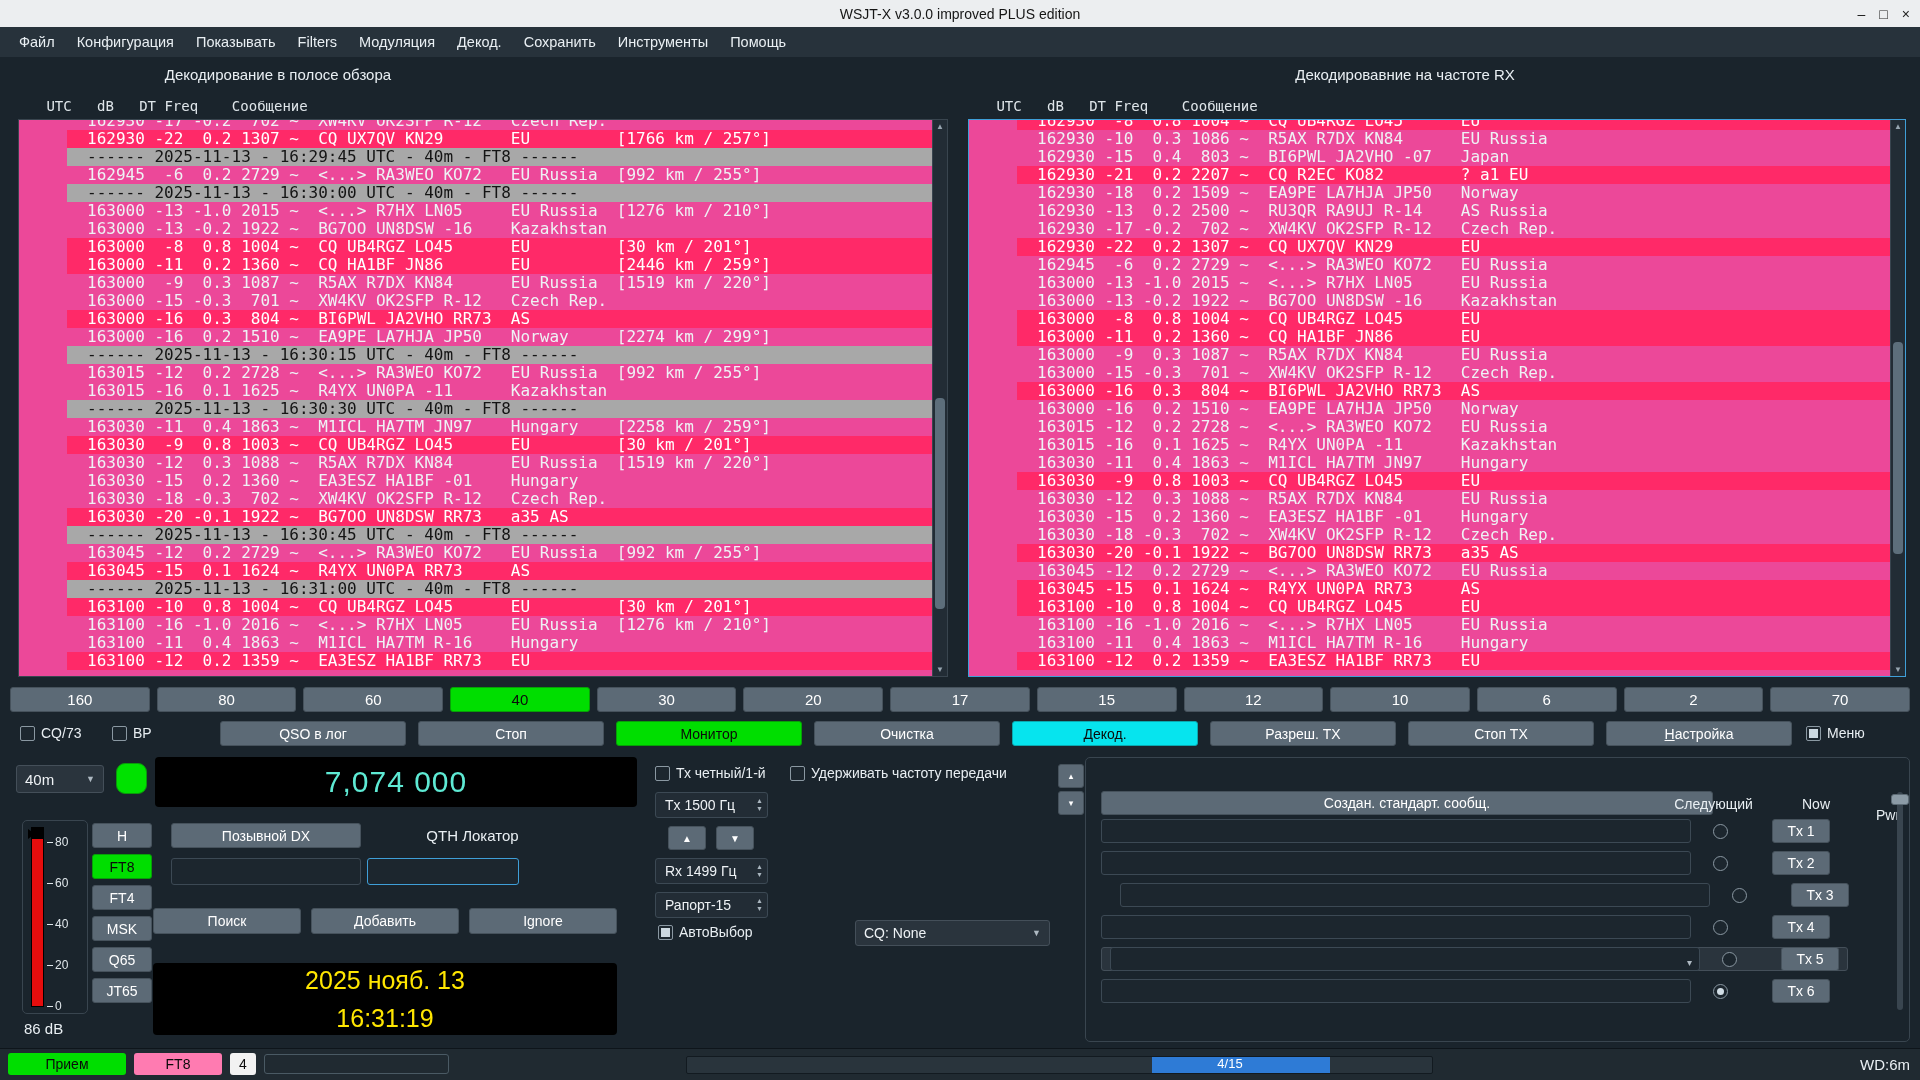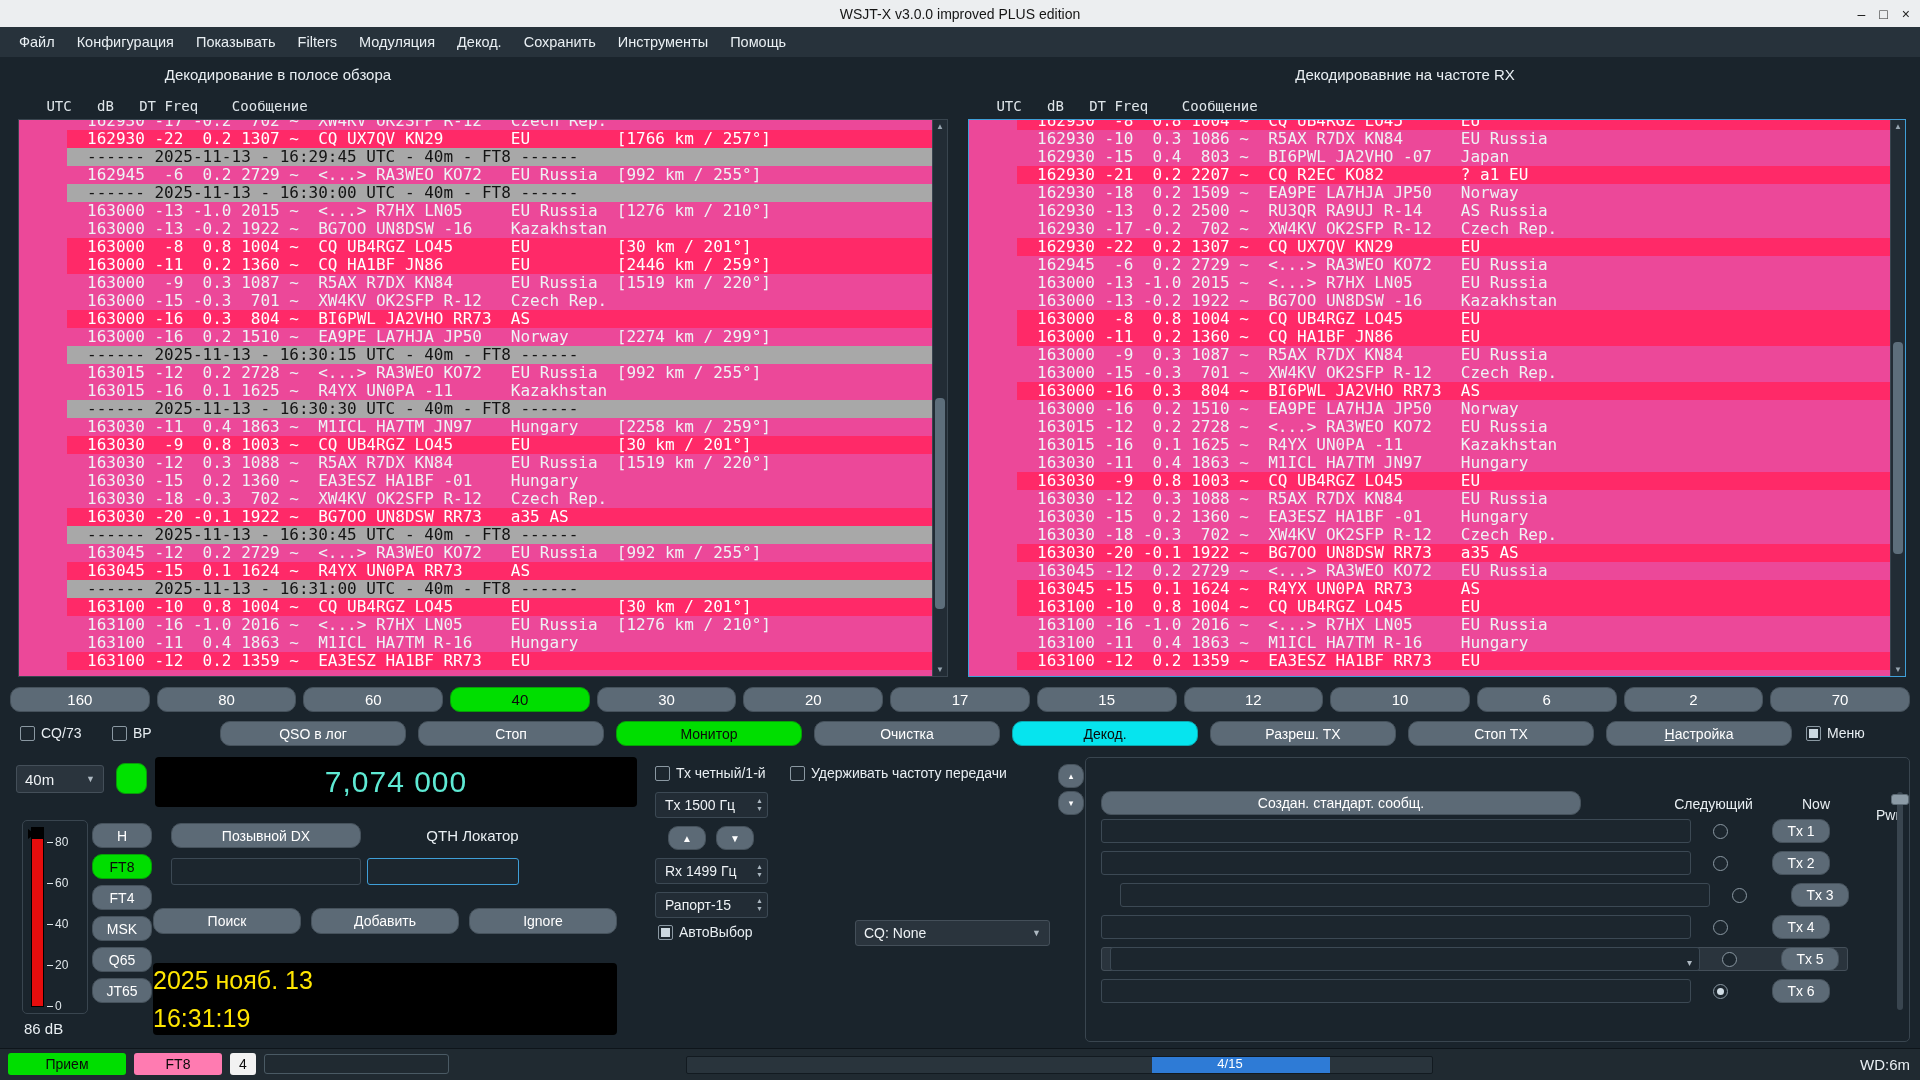--- a/index.html
+++ b/index.html
@@ -34,21 +34,21 @@
   .drow.sep { background:#a8a8a8; color:#141414; }
 
   .sb { position:absolute; top:0; right:0; bottom:0; width:15px;
         background:#222c35; border-left:1px solid #39454f; }
   .sb .arr { position:absolute; left:0; width:100%; text-align:center;
              font-size:8px; color:#97a5b0; }
   .sb .arr.up { top:2px; } .sb .arr.dn { bottom:2px; }
   .sb .thumb { position:absolute; left:2px; right:2px; border-radius:4px; background:#5d6e7b; }
 
   
-  .btn { background:#5c6a76; color:#ffffff; border:1px solid #46525c; border-radius:10px;
+  .btn { background:#5c6a76; color:#ffffff; border:1px solid #46525c; border-radius:3px;
          font-size:14px; display:flex; align-items:center; justify-content:center;
          font-family:"Liberation Sans", sans-serif;text-align:center; }
   .btn.green { background:#00de00; color:#0b0b0b; border-color:#07a007; }
   .btn.cyan  { background:#06e4ee; color:#0b0b0b; border-color:#0aa8b0; }
 
   .bandrow { position:absolute; left:10px; top:687px; width:1900px; height:25px;
              display:flex; gap:7px; }
   .bandrow .btn { flex:1; font-size:15px; }
 
   .ctrlbtns { position:absolute; left:220px; top:721px; width:1572px; height:25px;
@@ -88,21 +88,21 @@
   .mtick::before { content:''; width:6px; height:1px; background:#dfe6ea; display:block; }
   .mdb { position:absolute; left:24px; top:1020px; font-size:15px; color:#e9eff3; }
 
   .modecol .btn { position:absolute; left:92px; width:60px; height:25px; }
 
   .inp { position:absolute; background:#1c262e; border:1px solid #3c4954; border-radius:3px; }
   .inp.focus { border-color:#3f9fd8; }
 
   .clock { position:absolute; left:153px; top:963px; width:464px; height:72px;
            background:#000; border-radius:4px; color:#ffe600;
-           display:flex; flex-direction:column; justify-content:center; gap:8px; }
+           display:flex; flex-direction:column; align-items:center; justify-content:center; gap:8px; }
   .clock div { font-size:25px; line-height:30px; }
 
   .spin { position:absolute; background:#222c35; border:1px solid #3c4954; border-radius:3px;
           color:#eef2f5; font-size:14px; display:flex; align-items:center; padding-left:9px; }
   .spin .arrows { margin-left:auto; display:flex; flex-direction:column; justify-content:center;
                   font-size:7px; color:#aab6bf; padding:0 4px; line-height:8px; }
 
   
   .msggroup { position:absolute; left:1085px; top:757px; width:825px; height:285px;
               border:1px solid #39454f; border-radius:5px; }
@@ -375,21 +375,21 @@
 <div class="combo" style="left:855px;top:920px;width:195px;height:26px;font-size:14px;">
   <span>CQ: None</span>
   <span class="caret">▼</span>
 </div>
 <div>
     <div class="btn" style="position: absolute; left: 1058px; top: 764px; width: 26px; height: 24px; font-size: 9px;">▴</div>
     <div class="btn" style="position: absolute; left: 1058px; top: 791px; width: 26px; height: 24px; font-size: 9px;">▾</div>
   </div>
 
 <div class="msggroup">
-  <div class="btn" style="position:absolute;left:15px;top:33px;width:480px;height:24px;">Создан. стандарт. сообщ.</div>
+  <div class="btn" style="position:absolute;left:15px;top:33px;width:612px;height:24px;">Создан. стандарт. сообщ.</div>
   <div class="lbl" style="left:575px;top:38px;width:105px;text-align:center;">Следующий</div>
   <div class="lbl" style="left:700px;top:38px;width:60px;text-align:center;">Now</div>
   <div class="lbl" style="left:790px;top:13px;margin-top:36px;">Pwr</div>
   <div>
       <div class="msgrow" style="top: 61px;">
         <div class="msgfield"></div>
         <span class="radio"></span>
         <div class="btn">Tx 1</div>
       </div>
       <div class="msgrow" style="top: 93px;">

